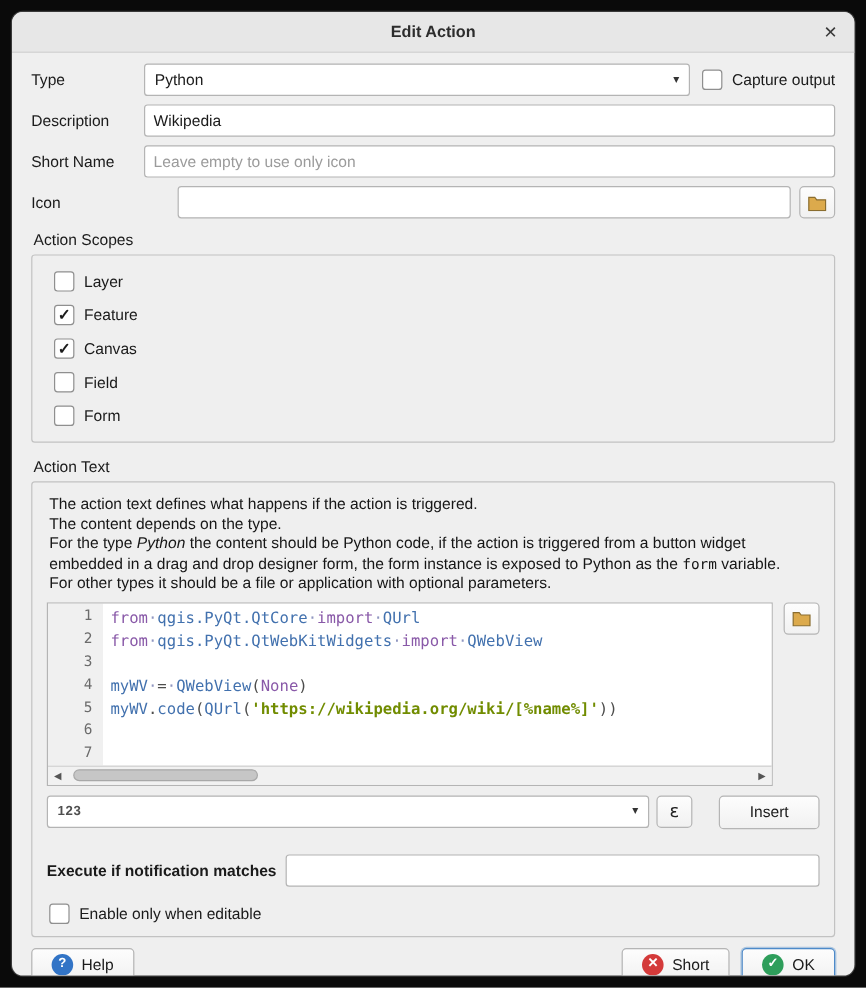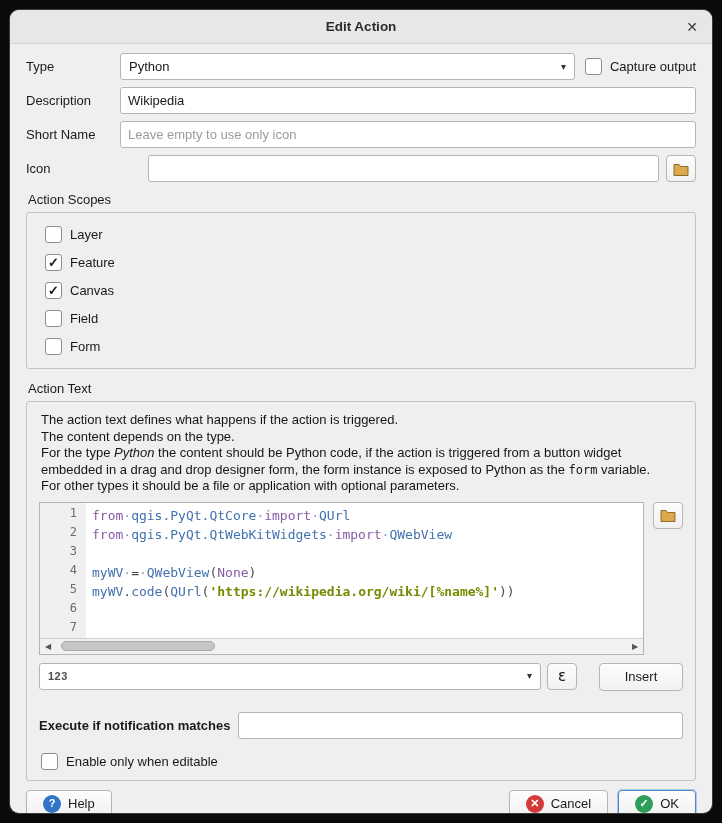--- a/index.html
+++ b/index.html
@@ -268,21 +268,21 @@
     </div>
 
     <div class="footer">
       <button class="btn">
         <span class="ci help">?</span>
         <span>Help</span>
       </button>
       <div class="spacer"></div>
       <button class="btn">
         <span class="ci cancel">✕</span>
-        <span>Cancel</span>
+        <span>Short</span>
       </button>
       <button class="btn default">
         <span class="ci ok">✓</span>
         <span>OK</span>
       </button>
     </div>
 
   </div>
 </div>
 

